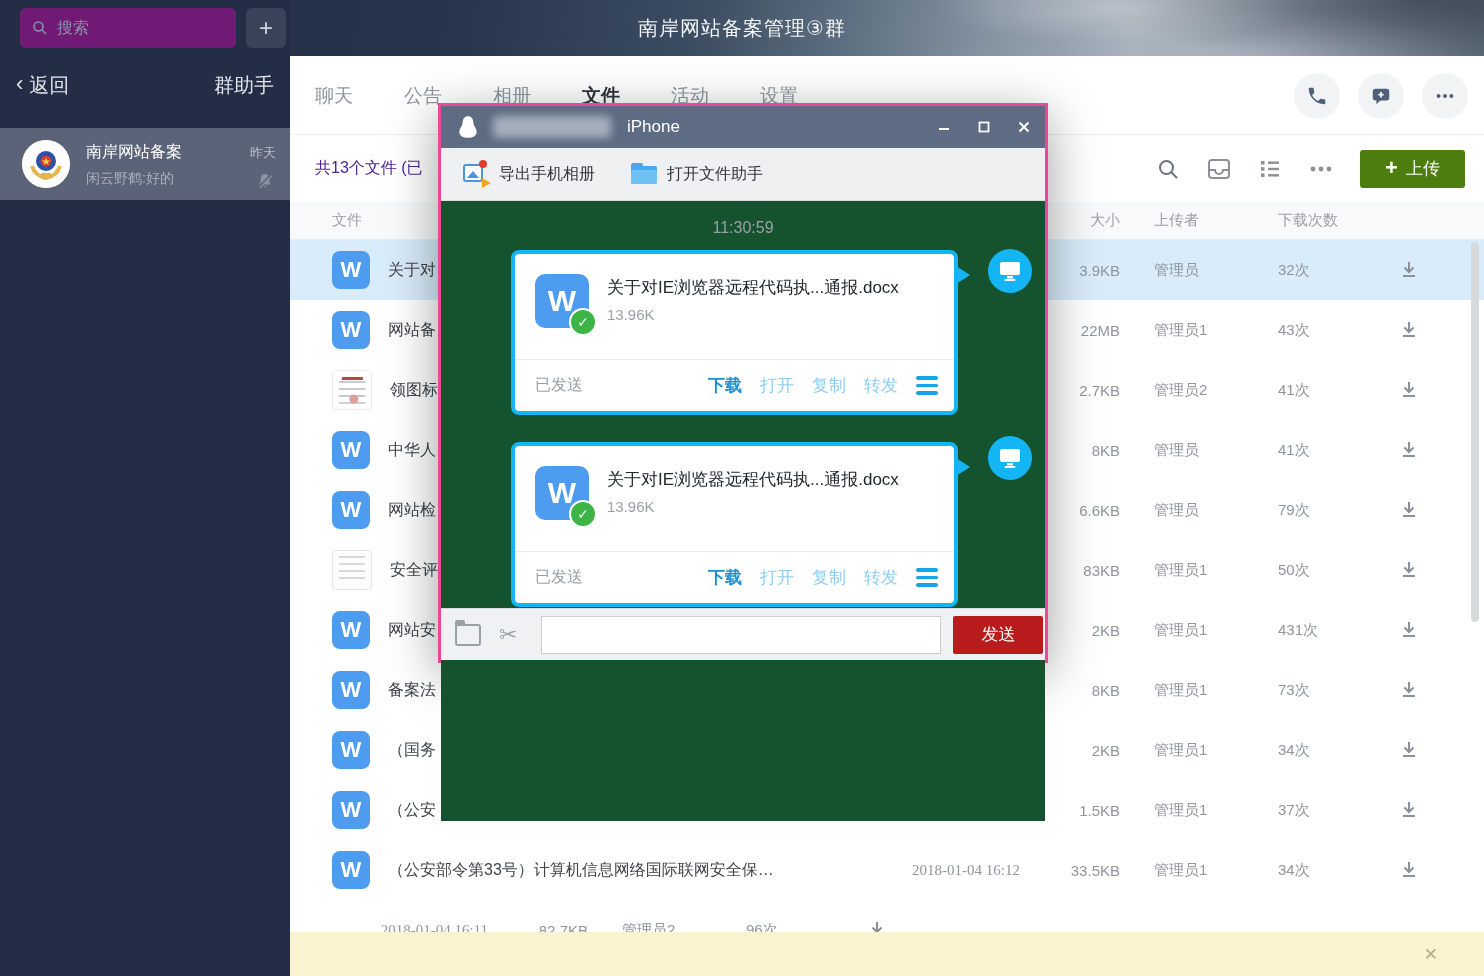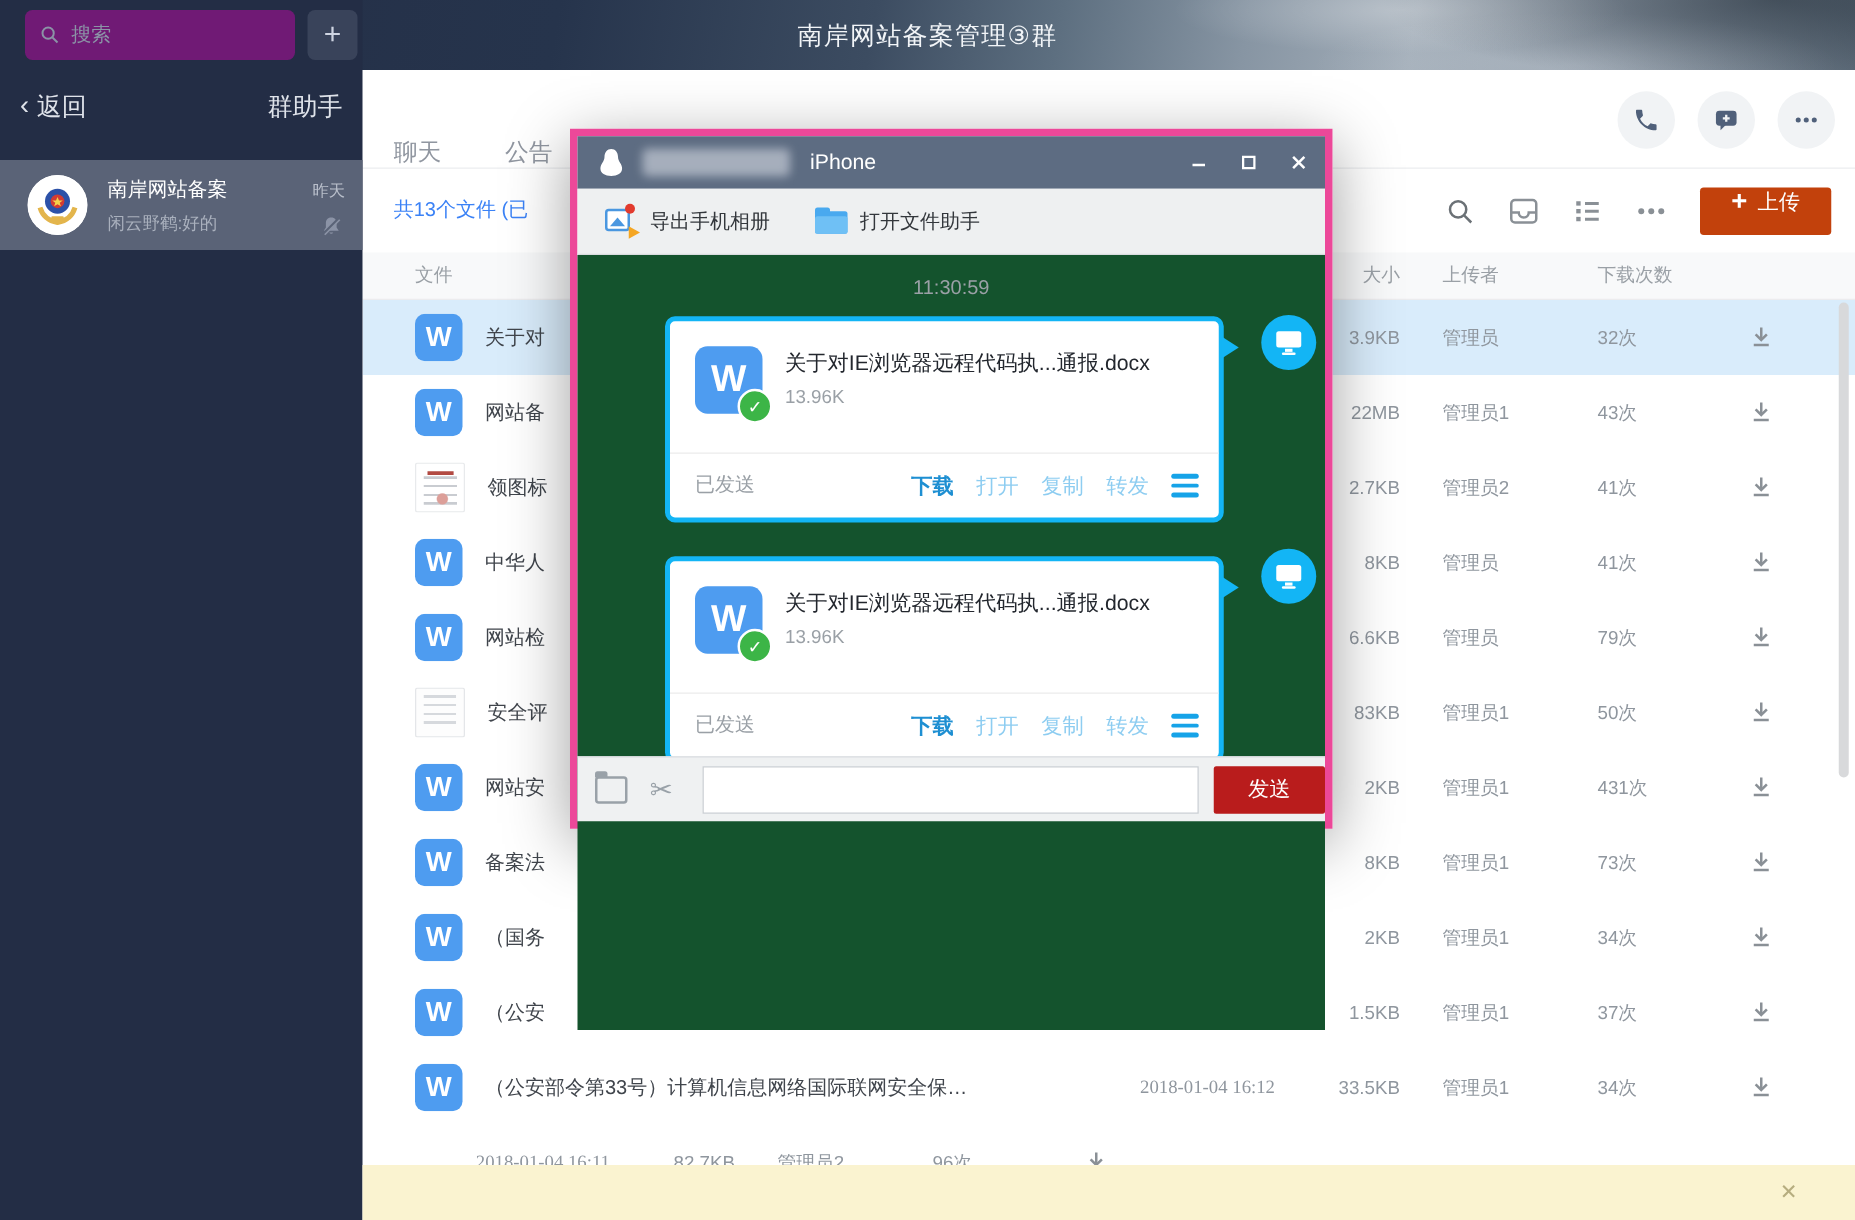--- a/index.html
+++ b/index.html
@@ -35,30 +35,30 @@
   .conv-avatar{position:absolute;left:22px;top:12px;width:48px;height:48px;border-radius:50%;background:#fff;overflow:hidden;}
   .conv-name{position:absolute;left:86px;top:14px;width:130px;height:22px;overflow:hidden;white-space:nowrap;
     color:#ffffff;font-size:16px;}
   .conv-time{position:absolute;right:14px;top:16px;color:#b9bfcb;font-size:13px;}
   .conv-preview{position:absolute;left:86px;top:42px;width:150px;overflow:hidden;white-space:nowrap;color:#a9b0bd;font-size:14px;}
   .conv-mute{position:absolute;right:16px;bottom:10px;width:18px;height:18px;}
 
   
   .main{position:absolute;left:290px;top:56px;width:1194px;height:920px;background:#fff;}
   .tabs-row{position:absolute;left:0;top:0;width:1194px;height:79px;border-bottom:1px solid #ebedef;box-sizing:border-box;}
-  .tabs{position:absolute;left:25px;top:0;height:79px;display:flex;align-items:flex-end;gap:51px;}
+  .tabs{position:absolute;left:25px;top:0;height:79px;display:flex;align-items:center;gap:51px;}
   .tab{font-size:19px;color:#9096a0;}
   .tab.active{color:#30353d;font-weight:bold;}
   .round-btns{position:absolute;right:16px;top:17px;display:flex;gap:18px;}
   .round-btn{width:46px;height:46px;border-radius:50%;background:#f1f3f5;display:flex;align-items:center;justify-content:center;}
 
   .subheader{position:absolute;left:0;top:79px;width:1194px;height:67px;}
-  .file-count{position:absolute;left:25px;top:0;height:67px;display:flex;align-items:center;color:#3b82f6;font-size:16px;white-space:nowrap;}
+  .file-count{position:absolute;left:25px;top:0;height:67px;display:flex;align-items:center;color:#4c1d95;font-size:16px;white-space:nowrap;}
   .sub-icons{position:absolute;right:19px;top:0;height:67px;display:flex;align-items:center;gap:26px;}
-  .upload-btn{width:105px;height:38px;background:#c2410c;border-radius:3px;display:flex;align-items:flex-start;justify-content:center;
+  .upload-btn{width:105px;height:38px;background:#4d7c0f;border-radius:3px;display:flex;align-items:center;justify-content:center;
     gap:8px;color:#fff;font-size:17px;}
   .upload-plus::before{content:"+";font-size:22px;font-weight:bold;line-height:1;}
 
   .table-header{position:absolute;left:0;top:146px;width:1194px;height:38px;background:#f8f9fa;border-bottom:1px solid #ececee;
     box-sizing:border-box;display:flex;align-items:center;padding:0 40px 0 42px;color:#9aa0a6;font-size:15px;}
   .col-name{flex:1;display:flex;align-items:center;gap:18px;min-width:0;overflow:hidden;white-space:nowrap;}
   .col-date{width:170px;flex:none;text-align:right;padding-right:14px;box-sizing:border-box;font-family:Liberation Serif, serif;}
   .col-size{width:100px;flex:none;text-align:right;padding-right:14px;box-sizing:border-box;}
   .col-up{width:130px;flex:none;padding-left:20px;box-sizing:border-box;}
   .col-dl{width:110px;flex:none;padding-left:14px;box-sizing:border-box;}
@@ -80,22 +80,22 @@
     background-image:repeating-linear-gradient(180deg,#d6d9dd 0 2px, transparent 2px 7px);
     background-size:68% 72%;background-position:center;background-repeat:no-repeat;}
   .scroll-thumb{position:absolute;right:5px;top:186px;width:8px;height:380px;border-radius:4px;background:#d8d9db;z-index:3;}
 
   .notice-bar{position:absolute;left:0;top:876px;width:1194px;height:44px;background:#faf3d0;z-index:6;
     display:flex;align-items:center;}
   .notice-text{margin-left:25px;color:#6a6248;font-size:15px;}
   .notice-close{position:absolute;right:46px;color:#b6ad7f;font-size:17px;}
 
   
-  .dialog{position:absolute;left:456px;top:103px;width:610px;height:560px;background:#fff;z-index:10;
-    border:6px solid #ec4899;box-sizing:border-box;box-shadow:0 12px 48px rgba(0,0,0,.38);}
+  .dialog{position:absolute;left:438px;top:103px;width:610px;height:560px;background:#fff;z-index:10;
+    border:3px solid #ec4899;box-sizing:border-box;box-shadow:0 12px 48px rgba(0,0,0,.38);}
   .dlg-titlebar{position:absolute;left:0;top:0;width:100%;height:42px;background:#5d6c82;display:flex;align-items:center;}
   .dlg-penguin{margin-left:14px;width:26px;height:26px;}
   .blur-name{margin-left:12px;width:118px;height:22px;border-radius:4px;background:rgba(225,230,236,.55);filter:blur(4px);}
   .dlg-title{margin-left:16px;color:#fff;font-size:17px;}
   .dlg-controls{margin-left:auto;margin-right:14px;display:flex;align-items:center;gap:26px;}
   .dlg-wc{width:14px;height:14px;display:block;}
   .dlg-toolbar{position:absolute;left:0;top:42px;width:100%;height:53px;background:#eef0f1;border-bottom:1px solid #d9dcdf;
     box-sizing:border-box;display:flex;align-items:center;gap:36px;padding-left:22px;}
   .tool-item{display:flex;align-items:center;gap:10px;font-size:16px;color:#33373c;}
   .export-ic{position:relative;width:26px;height:24px;}

